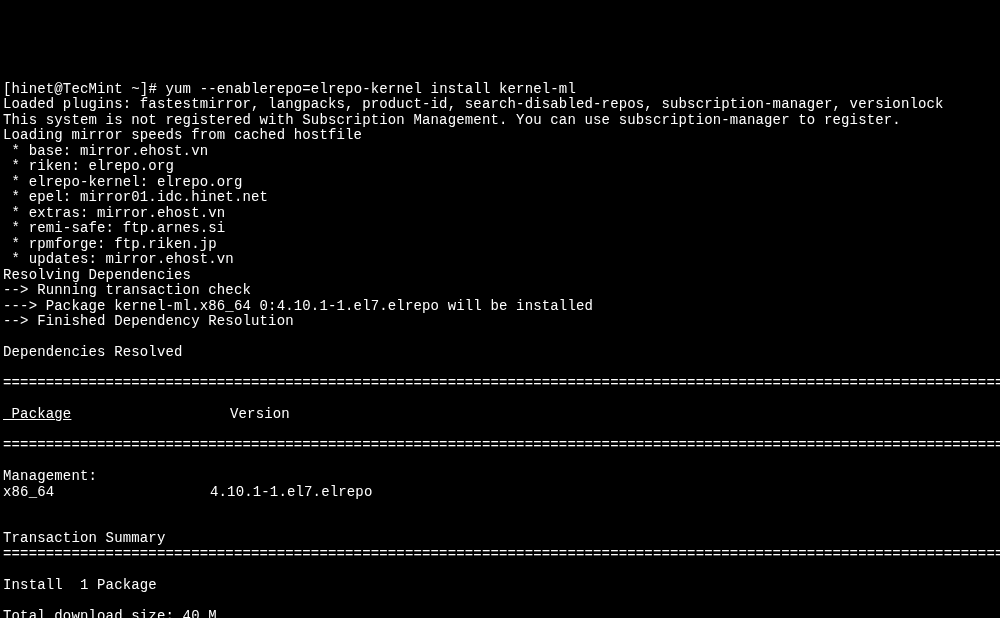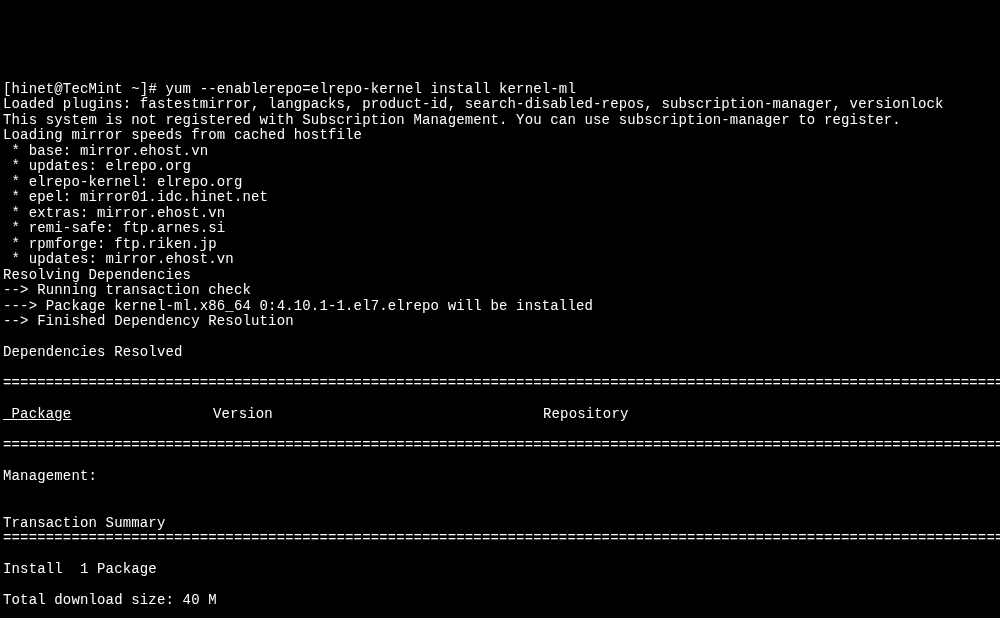--- a/index.html
+++ b/index.html
@@ -13,53 +13,53 @@
       height: 618px;
       padding: 4px 3px;
       overflow: hidden;
       white-space: pre;
       letter-spacing: 0.15px;
     }
     .prompt-line .bracket, .prompt-line .host { color: #fff; }
     .hdr-line { display: flex; }
     .col-pkg  { width: 210px; text-decoration: underline; }
     .col-arch { width: 190px; }
-    .col-ver  { width: 330px; }
+    .col-ver  { width: 330px; margin-left: 17px; }
     .col-repo { flex: 1; }
   </style>
 </head>
 <body>
 
 
 
 <div>
 <span class="prompt-line"><span class="bracket">[</span><span class="host">hinet@TecMint</span><span> ~</span><span class="bracket">]# </span><span>yum --enablerepo=elrepo-kernel install kernel-ml</span></span>
 <span>Loaded plugins: fastestmirror, langpacks, product-id, search-disabled-repos, subscription-manager, versionlock</span>
 <span>This system is not registered with Subscription Management. You can use subscription-manager to register.</span>
 <span>Loading mirror speeds from cached hostfile</span>
 <span> * base: mirror.ehost.vn</span>
-<span> * updates: elrepo.org</span>
+<span> * riken: elrepo.org</span>
 <span> * elrepo-kernel: elrepo.org</span>
 <span> * epel: mirror01.idc.hinet.net</span>
 <span> * extras: mirror.ehost.vn</span>
 <span> * remi-safe: ftp.arnes.si</span>
 <span> * rpmforge: ftp.riken.jp</span>
 <span> * updates: mirror.ehost.vn</span>
 <span>Resolving Dependencies</span>
 <span>--&gt; Running transaction check</span>
 <span>---&gt; Package kernel-ml.x86_64 0:4.10.1-1.el7.elrepo will be installed</span>
 <span>--&gt; Finished Dependency Resolution</span>
 
 <span>Dependencies Resolved</span>
 
 <div>===================================================================================================================================</div>
-<div class="hdr-line"><span class="col-pkg"> Package</span><span class="col-ver">Version</span><span class="col-repo">Repository</span></div>
+<div class="hdr-line"><span class="col-pkg"> Package</span><span class="col-ver">Version</span></div>
 <div>===================================================================================================================================</div>
 <span>Management:</span>
-<div class="hdr-line"></div>
+<div class="hdr-line"><span class="col-arch">x86_64</span><span class="col-ver">4.10.1-1.el7.elrepo</span></div>
 
 <span>Transaction Summary</span>
 <div>===================================================================================================================================</div>
 <span>Install  1 Package</span>
 
 <span>Total download size: 40 M</span>
 
 
 </div>
 

